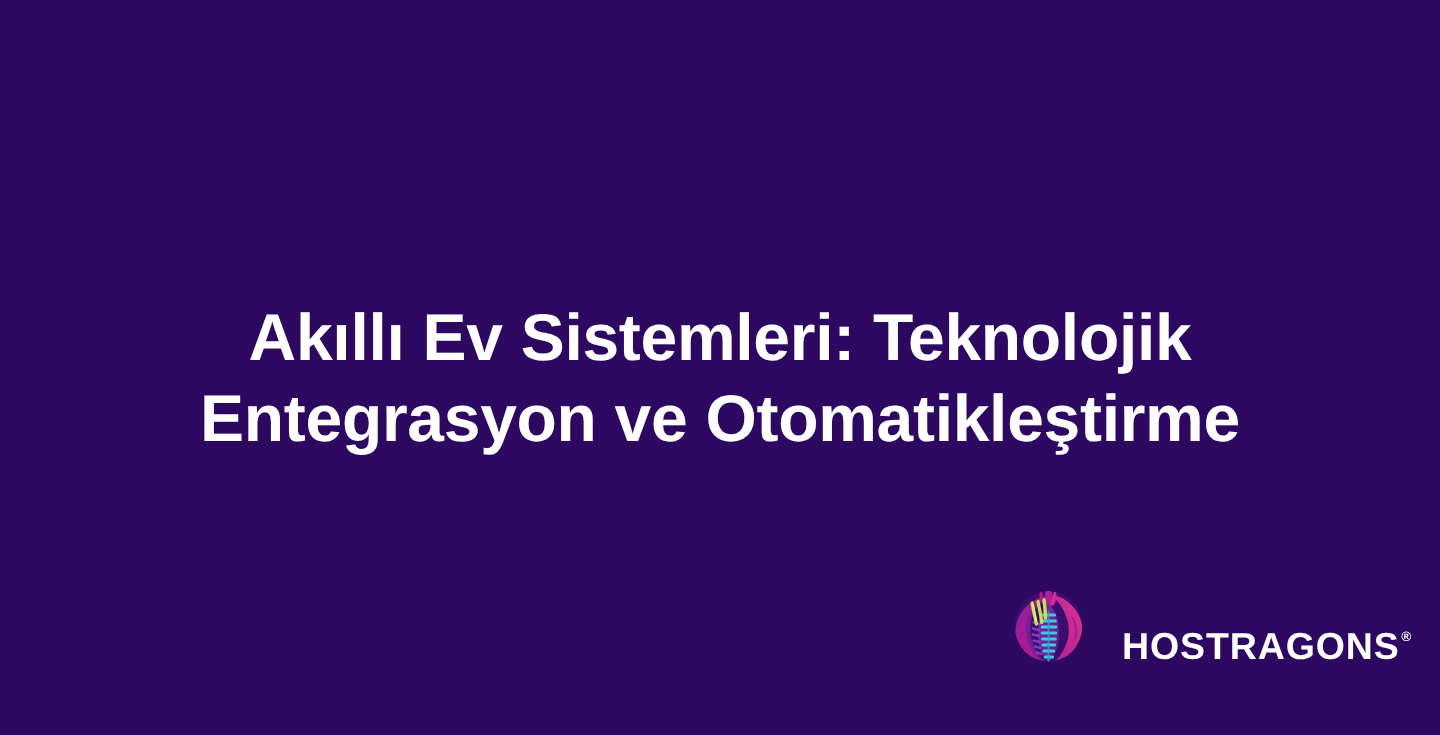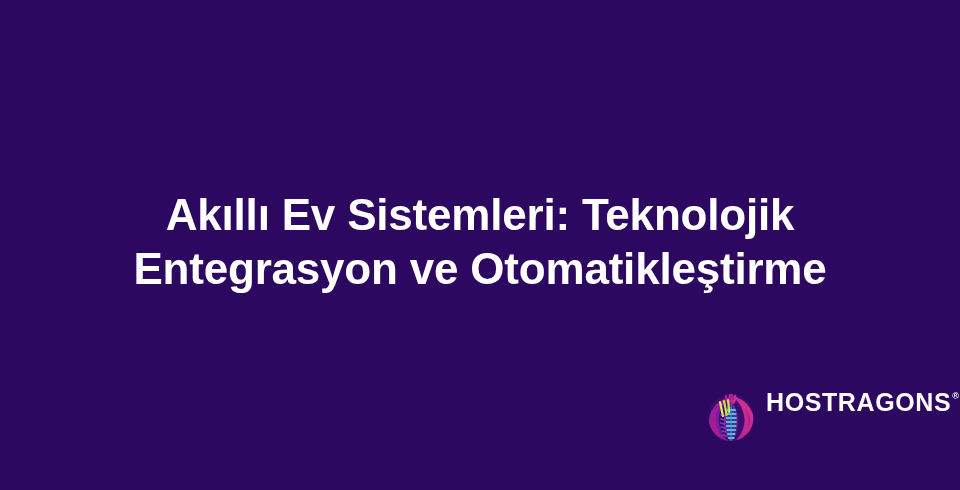--- a/index.html
+++ b/index.html
@@ -24,38 +24,38 @@
 
   
   .title-wrap {
     position: absolute;
     left: 50px;
     top: 188px;
     width: 860px;
     text-align: center;
   }
   .title {
-    margin: 0;
+    margin: 11px;
     color: #ffffff;
     font-family: "Liberation Sans", sans-serif;
     font-size: 44px;
     font-weight: 700;
     line-height: 54px;
     letter-spacing: -0.2px;
     white-space: pre-wrap;
   }
 
   
   .logo {
     position: absolute;
-    left: 704px;
+    left: 672px;
     top: 389px;
     display: flex;
-    align-items: flex-start;
-    gap: 8px;
+    align-items: flex-end;
+    gap: 22px;
   }
   .logo-mark {
     width: 54px;
     height: 54px;
     display: block;
     flex: none;
   }
   .logo-type {
     color: #ffffff;
     font-family: "Liberation Sans", sans-serif;

